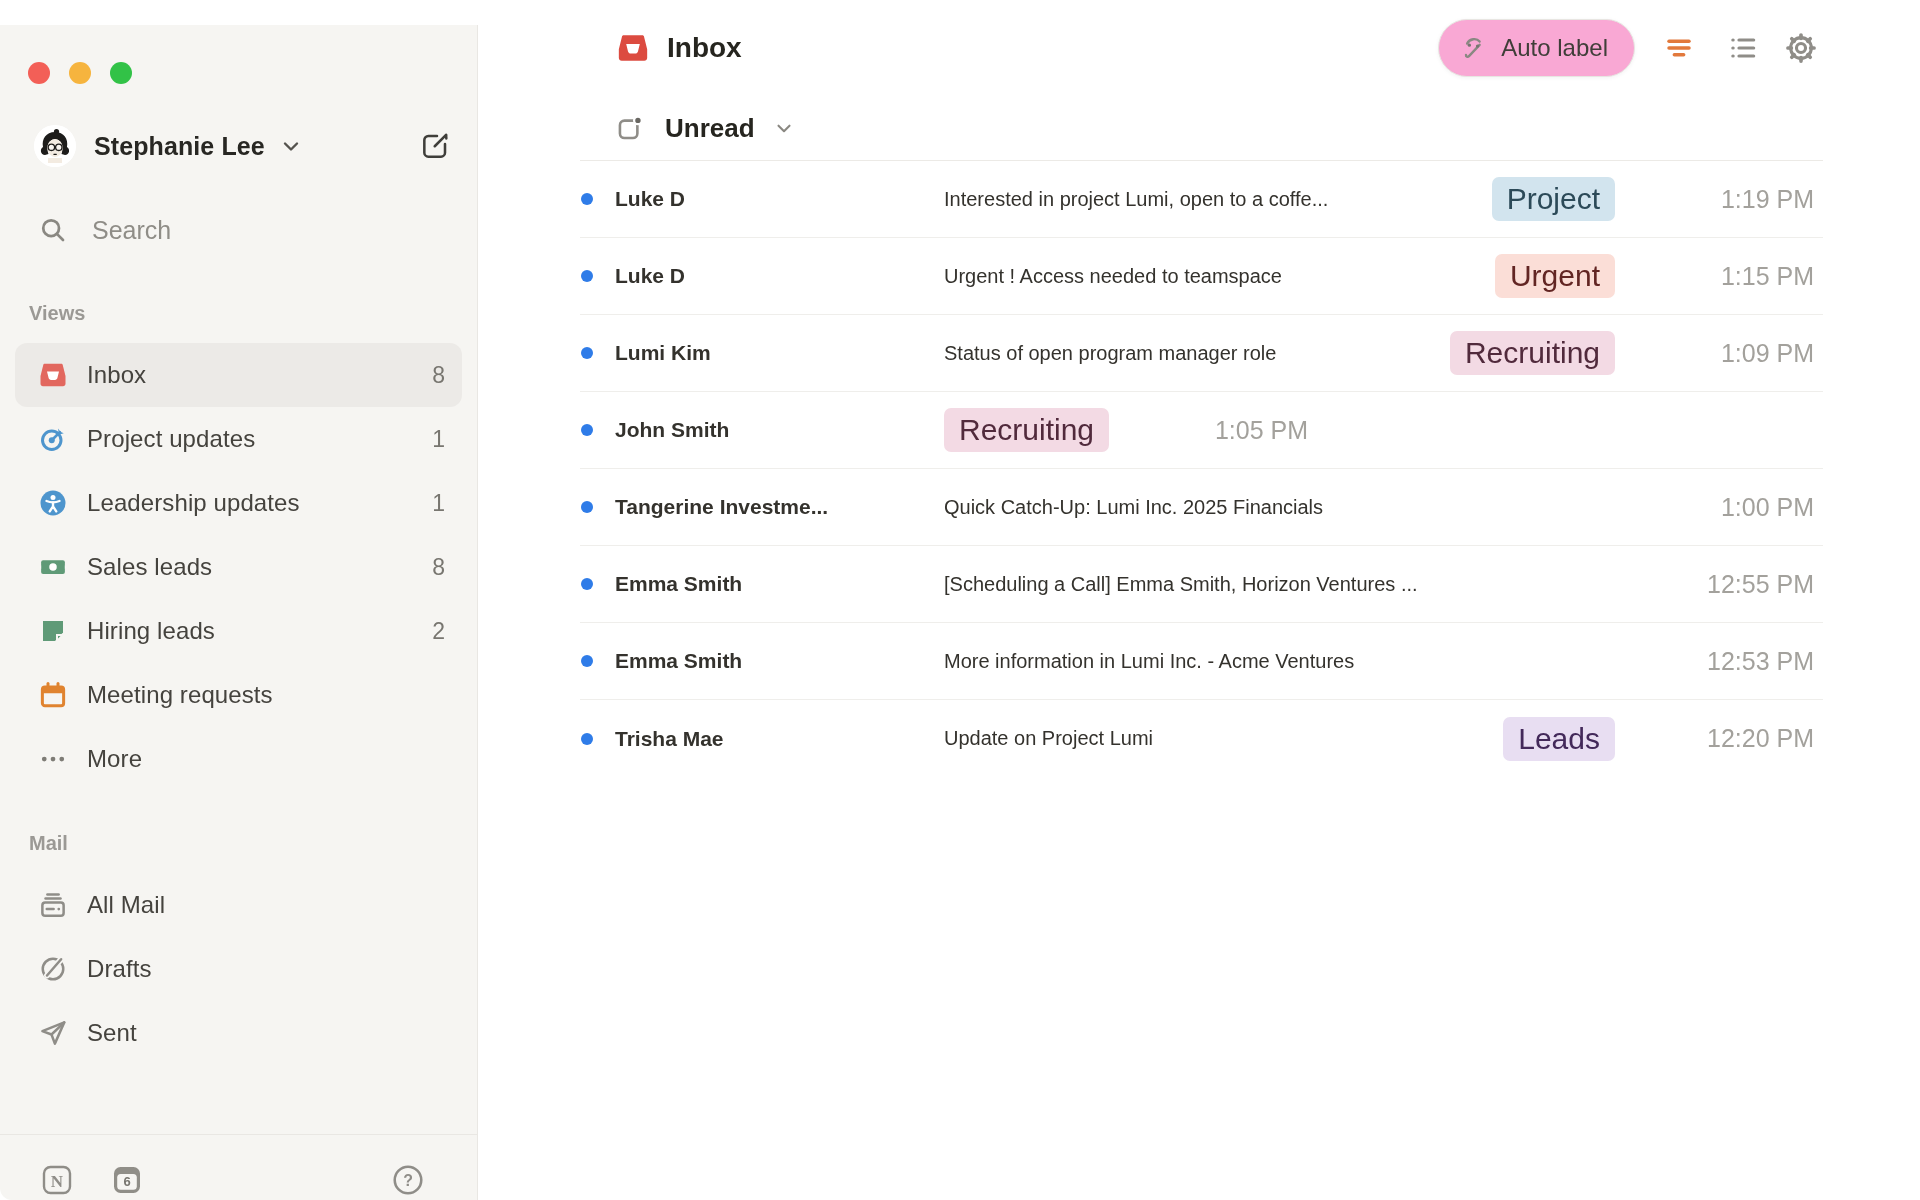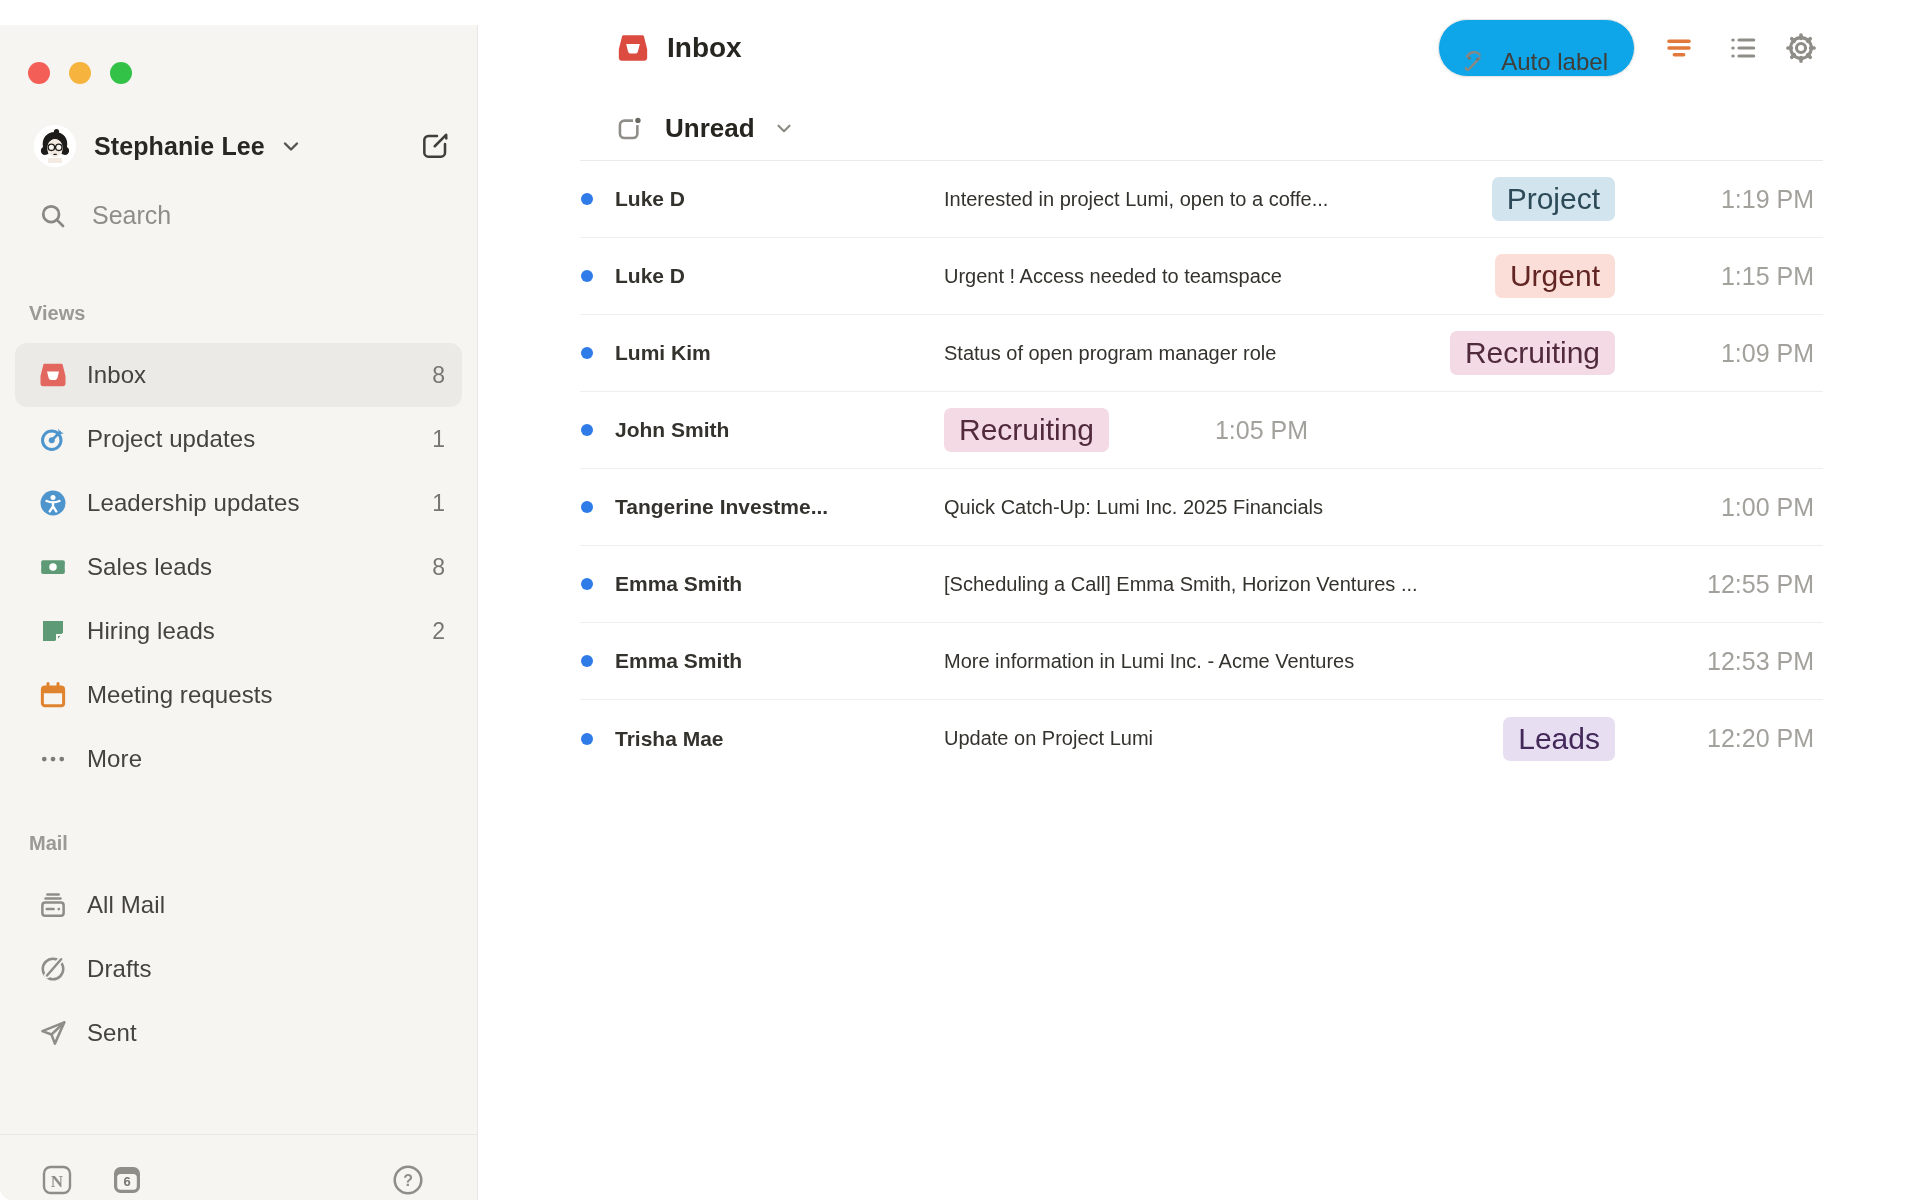--- a/index.html
+++ b/index.html
@@ -33,42 +33,42 @@
   .light-red{background:#f35f57;}
   .light-yellow{background:#f6b43e;}
   .light-green{background:#32c247;}
 
   .profile{display:flex;align-items:center;margin:41px 24px 0 34px;cursor:default;}
   .avatar{width:42px;height:42px;border-radius:50%;background:#fff;overflow:hidden;flex:none;}
   .profile-name{margin-left:18px;font-size:25px;font-weight:700;color:#282723;letter-spacing:.1px;}
   .profile .chev{margin-left:14px;}
   .compose{margin-left:auto;width:36px;height:36px;display:flex;align-items:center;justify-content:center;}
 
-  .search{display:flex;align-items:flex-start;margin:34px 24px 0 38px;height:44px;}
+  .search{display:flex;align-items:flex-end;margin:34px 24px 0 38px;height:44px;}
   .search-label{margin-left:24px;font-size:25px;color:#8f8d87;}
 
   .nav{margin-top:54px;display:flex;flex-direction:column;}
   .section-label{padding-left:29px;font-size:20px;font-weight:600;color:var(--muted);height:28px;margin-bottom:16px;display:flex;align-items:center;}
   .nav-item{display:flex;align-items:center;height:64px;margin:0 15px;padding:0 17px 0 23px;border-radius:12px;color:var(--item-text);}
   .nav-item.selected{background:var(--selected-bg);}
   .nav-icon{width:30px;height:30px;display:flex;align-items:center;justify-content:center;flex:none;}
   .nav-label{margin-left:19px;font-size:24px;font-weight:500;letter-spacing:.1px;}
   .nav-count{margin-left:auto;font-size:23px;color:var(--count);}
   .mail-label{margin-top:38px;}
   .sidebar-bottom{margin-top:auto;border-top:1px solid var(--sidebar-border);height:91px;display:flex;align-items:center;padding:0 52px 0 41px;}
   .sb-icon{display:flex;align-items:center;justify-content:center;}
   .sb-gap{margin-left:38px;}
   .help{margin-left:auto;}
 
   
   .main{flex:1;background:#fff;padding:0 97px 0 102px;display:flex;flex-direction:column;}
   .main-header{height:96px;display:flex;align-items:center;}
   .main-title-icon{margin-left:36px;width:34px;height:34px;}
   .main-title{margin-left:17px;font-size:28px;font-weight:700;color:#26251f;}
-  .auto-label-btn{margin-left:auto;display:flex;align-items:flex-end;height:58px;padding:0 26px 0 20px;border:1px solid #e8e6e2;border-radius:29px;background:#0ea5e9;box-shadow:0 1px 4px rgba(0,0,0,.05);}
+  .auto-label-btn{margin-left:auto;display:flex;align-items:center;height:58px;padding:0 26px 0 20px;border:1px solid #e8e6e2;border-radius:29px;background:#f9a8d4;box-shadow:0 1px 4px rgba(0,0,0,.05);}
   .auto-label-text{margin-left:12px;font-size:24px;font-weight:500;color:#403e39;}
   .hdr-btn{width:44px;height:44px;display:flex;align-items:center;justify-content:center;border-radius:8px;}
   .hdr-filter{margin-left:22px;}
   .hdr-list{margin-left:20px;}
   .hdr-gear{margin-left:14px;}
 
   .list-head{height:65px;display:flex;align-items:center;border-bottom:1px solid #eceae6;}
   .list-head-icon{margin-left:36px;width:27px;height:27px;}
   .list-head-label{margin-left:22px;font-size:26px;font-weight:700;color:#26251f;}
   .list-head .chev{margin-left:18px;}

